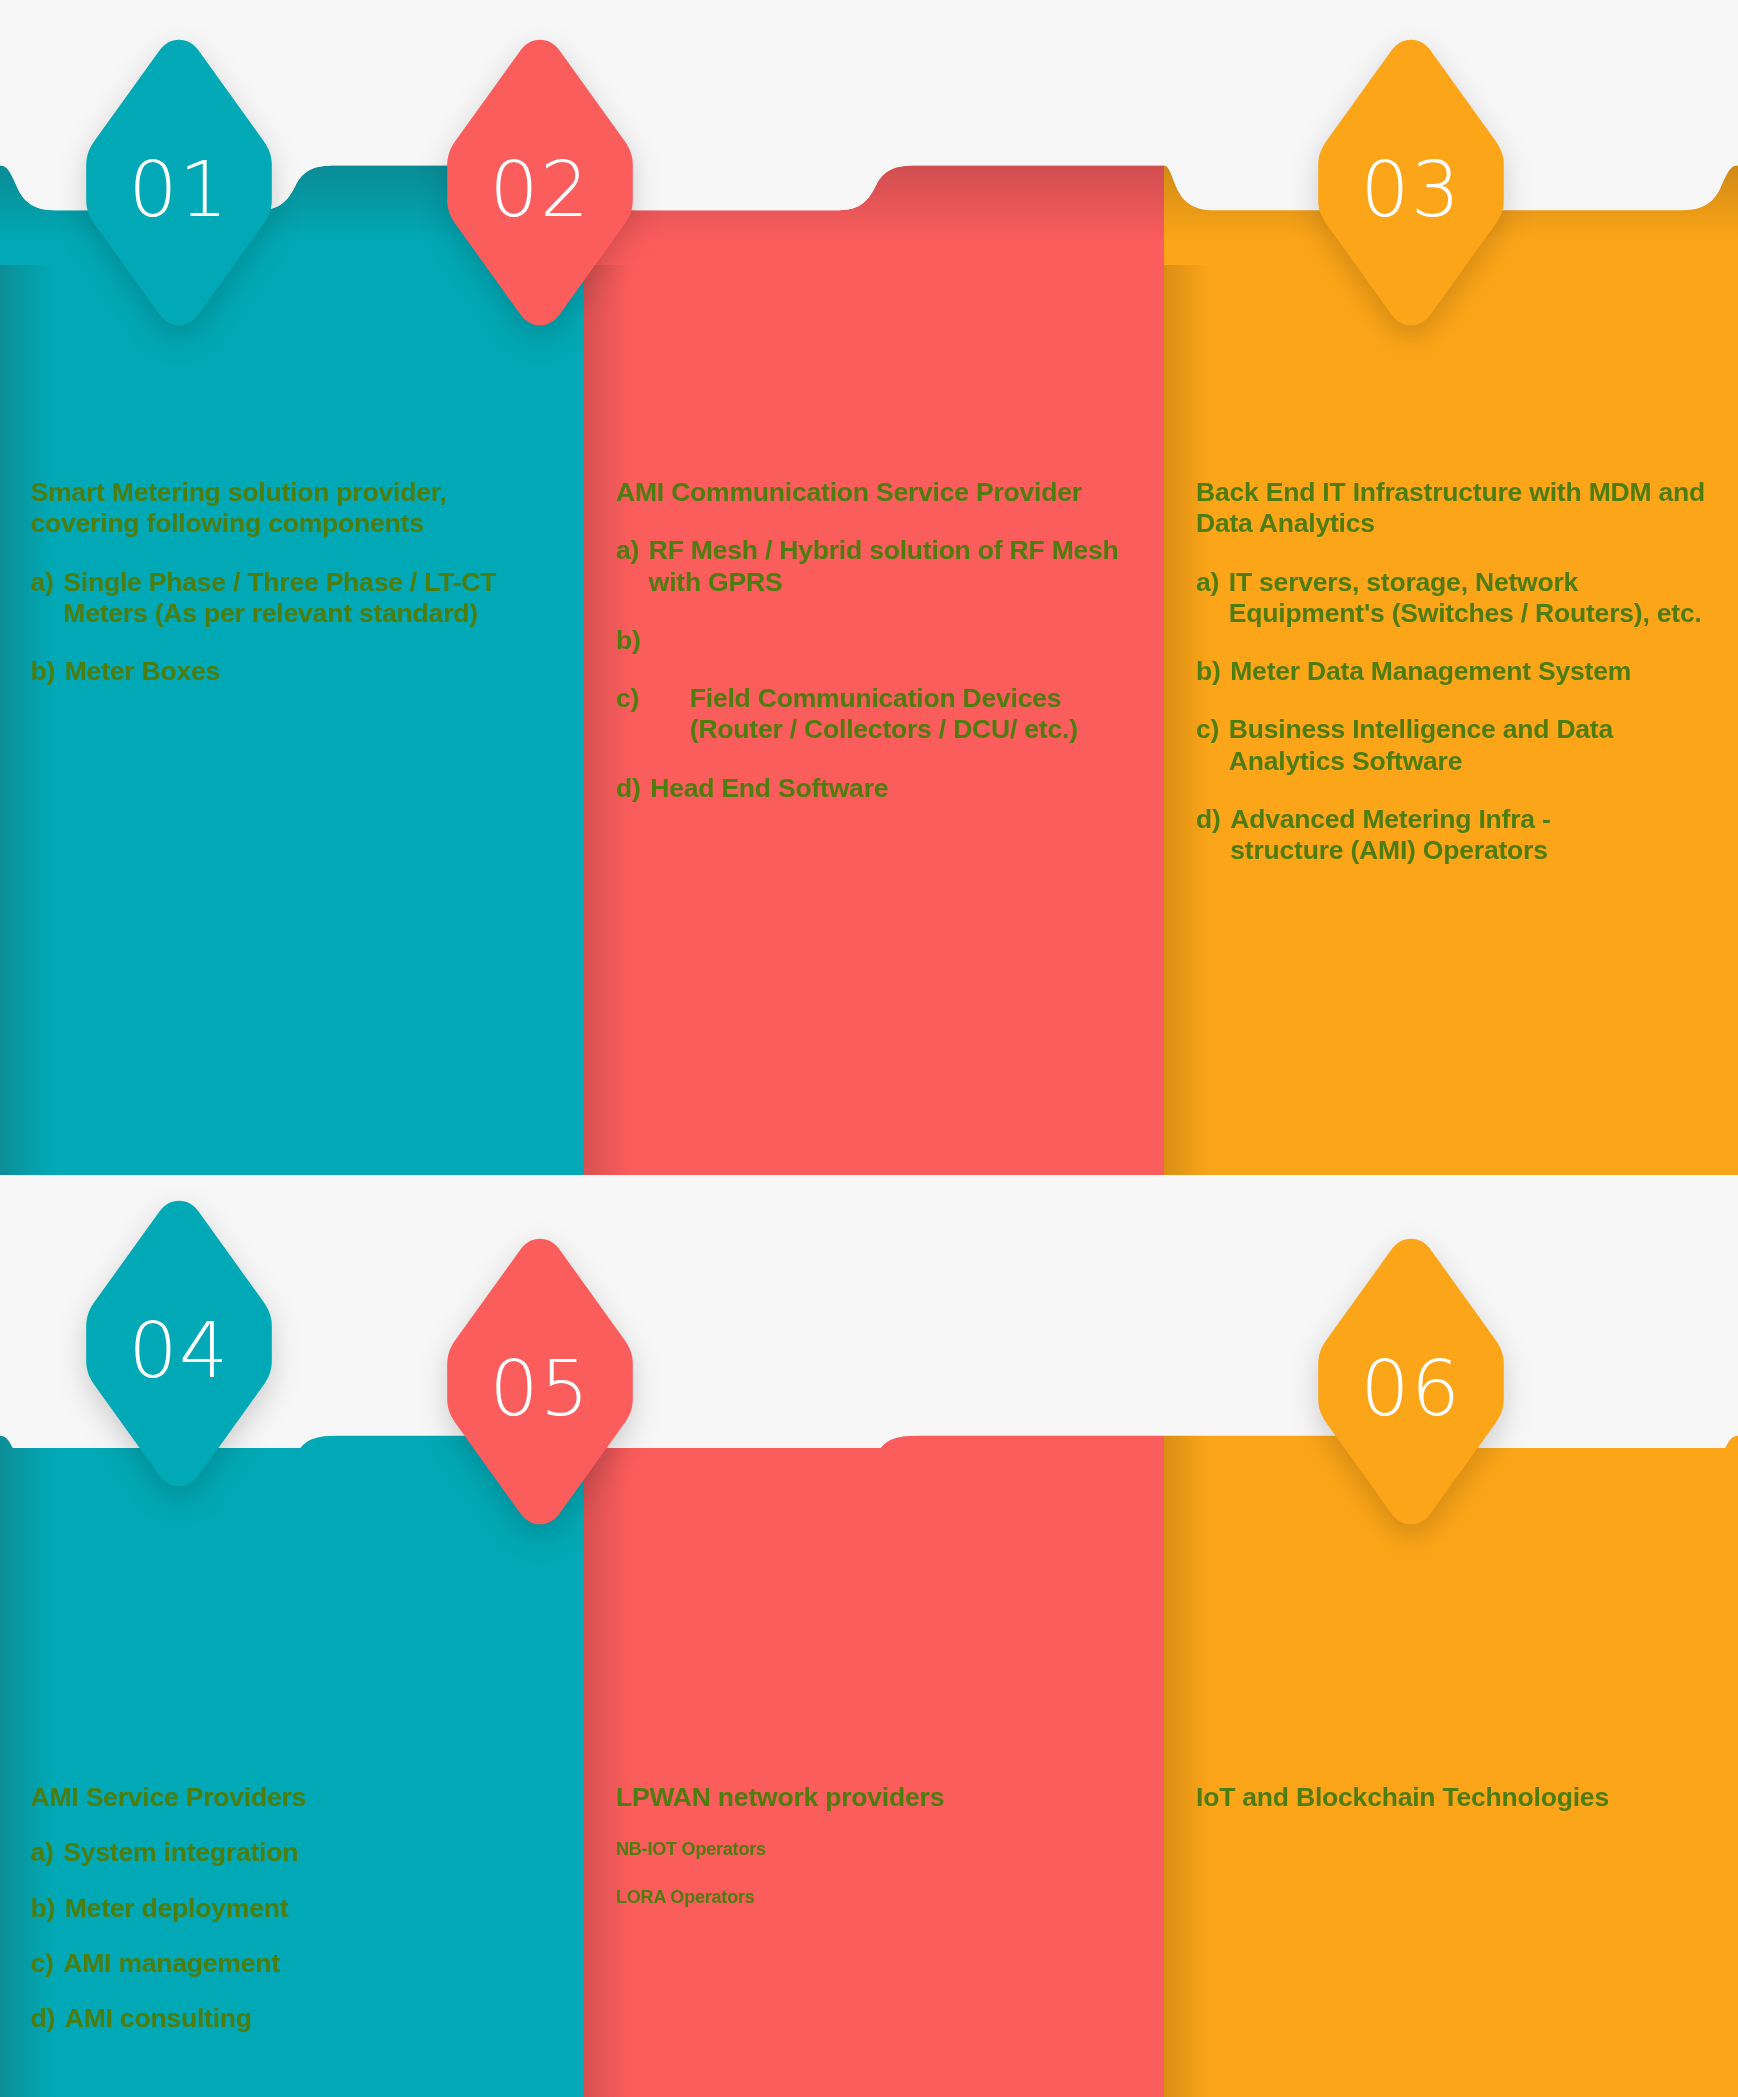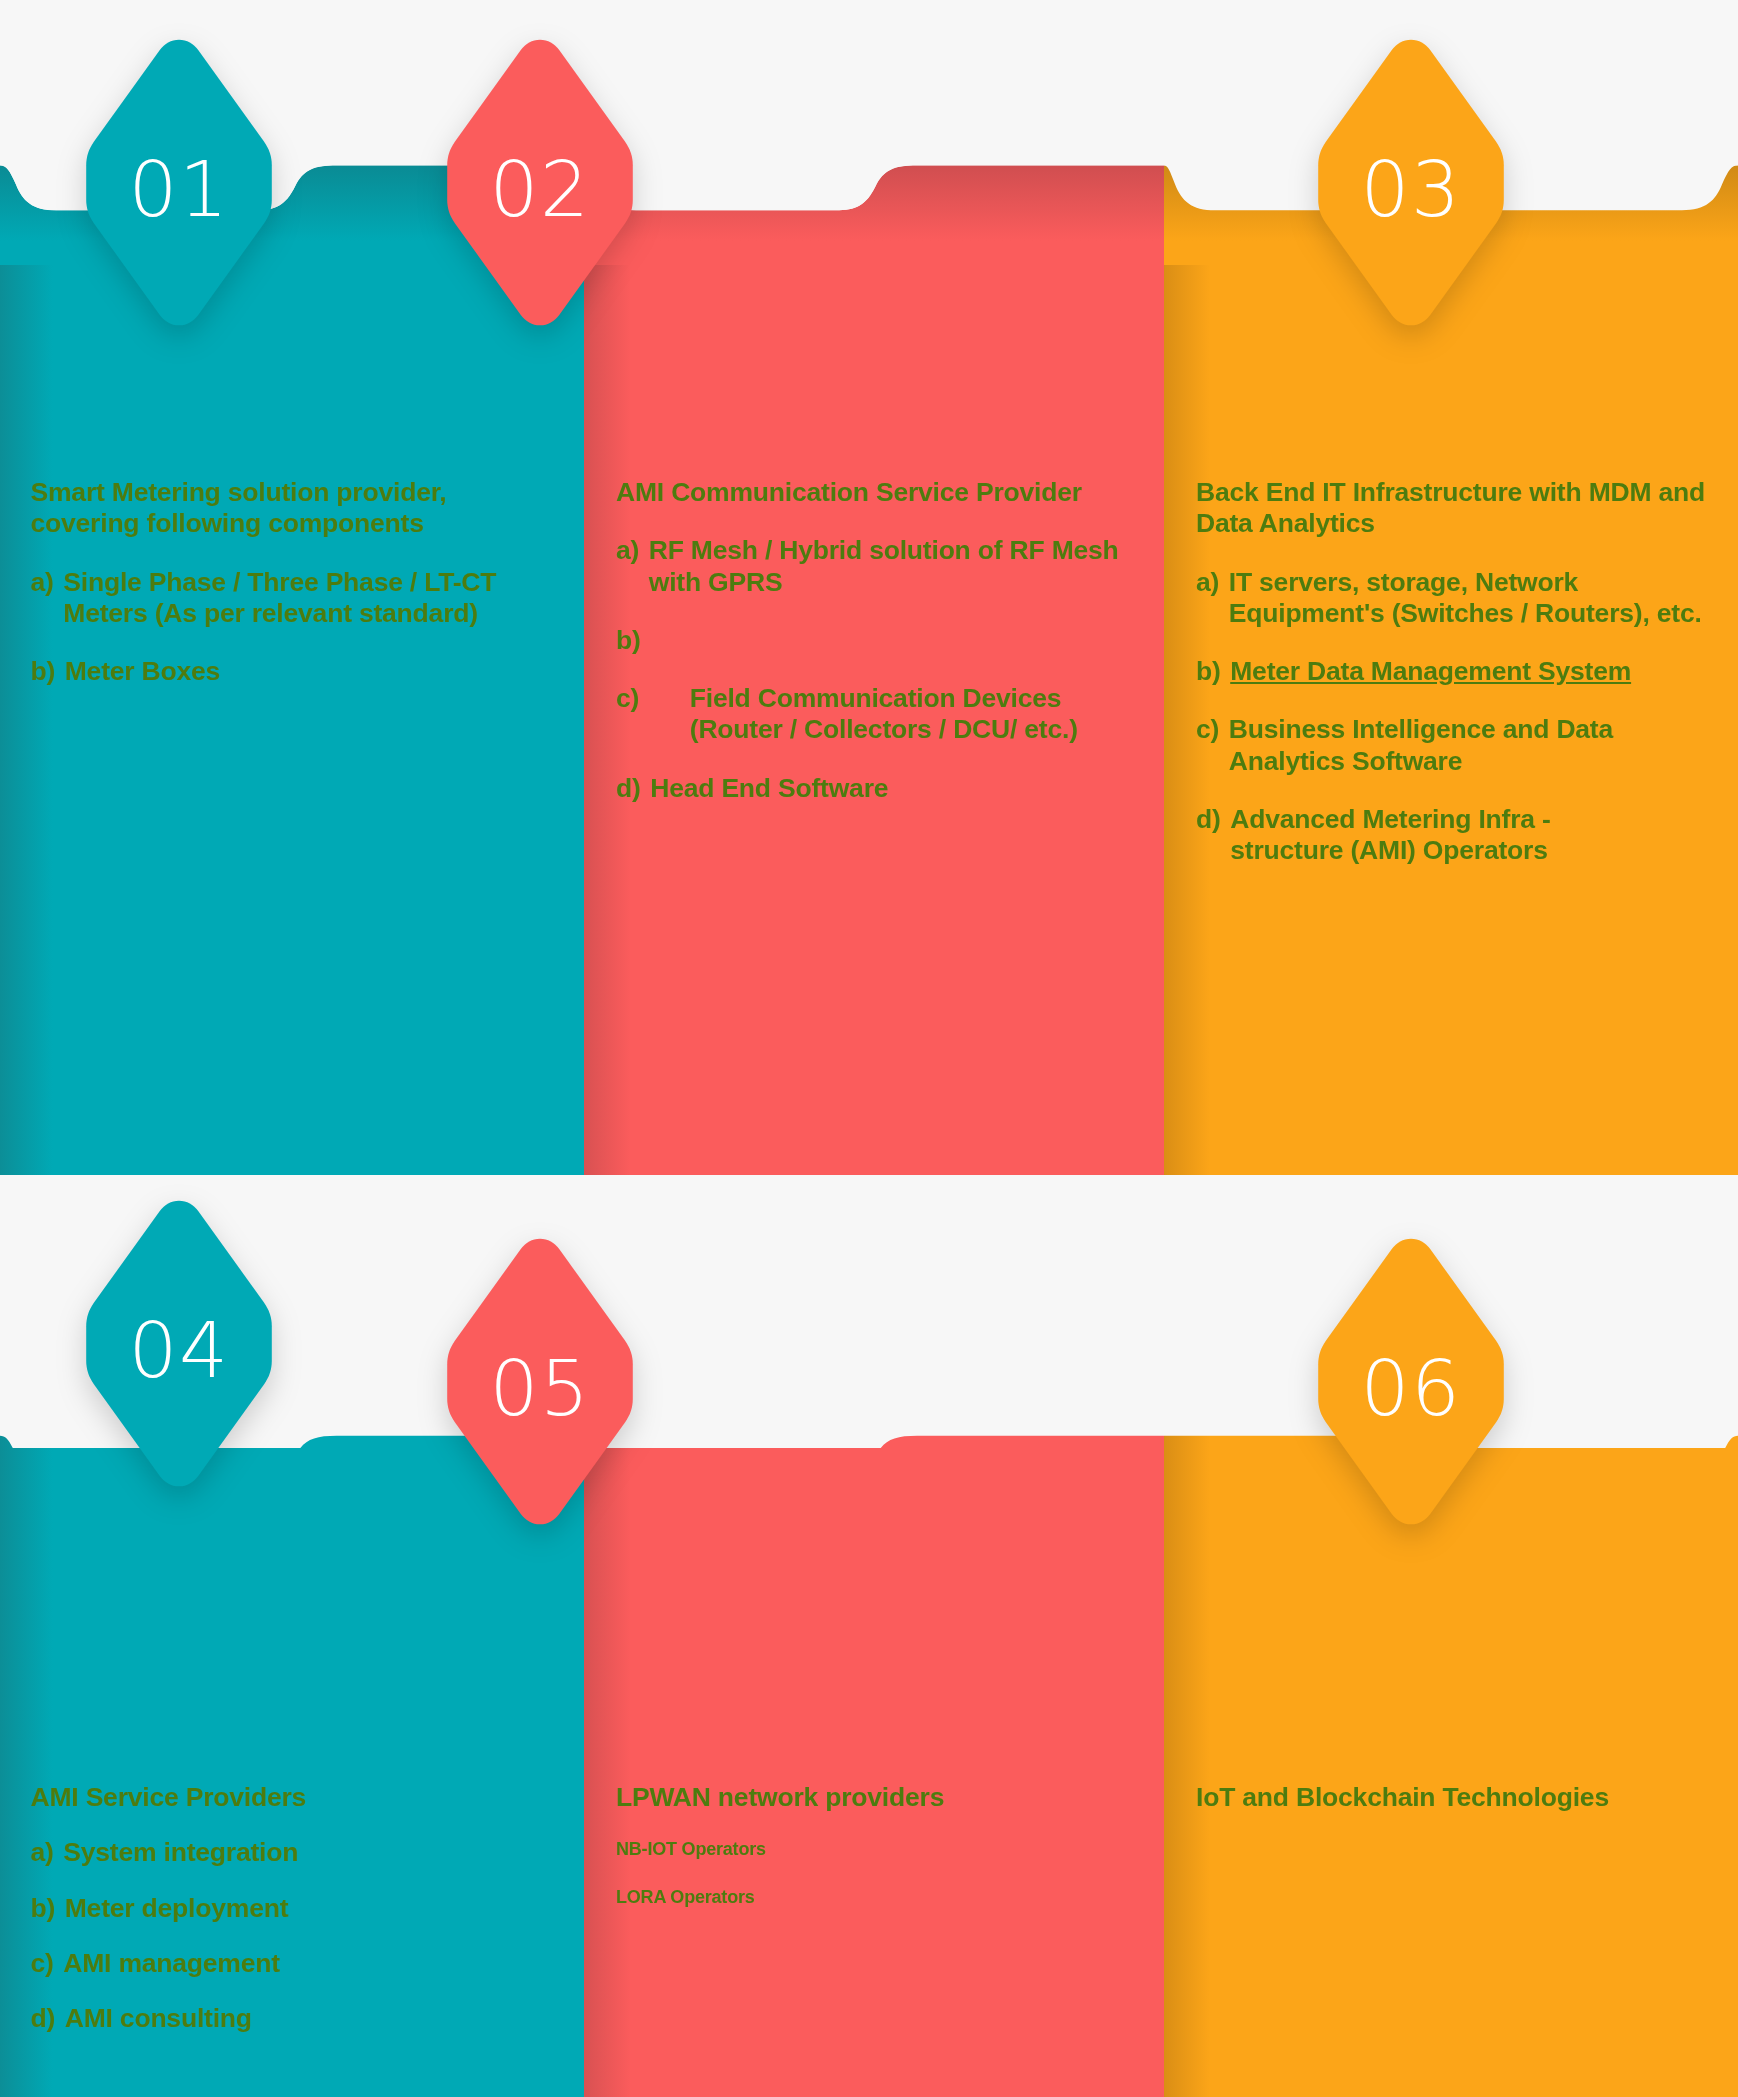--- a/index.html
+++ b/index.html
@@ -400,21 +400,21 @@
     </div>
 
     <div style="position:absolute;left:1196px;top:477px;width:518px;">
       <div class="heading">Back End IT Infrastructure with MDM and Data Analytics</div>
       <div class="item">
         <span class="marker">a)</span>
         <span class="itext">IT servers, storage, Network Equipment's (Switches / Routers), etc.</span>
       </div>
       <div class="item">
         <span class="marker">b)</span>
-        <span class="itext" style="max-width:417px;text-decoration:underline;">Meter Data Management System</span>
+        <span class="itext" style="max-width:417px;">Meter Data Management System</span>
       </div>
       <div class="item">
         <span class="marker">c)</span>
         <span class="itext" style="max-width:417px;">Business Intelligence and Data Analytics Software</span>
       </div>
       <div class="item">
         <span class="marker">d)</span>
         <span class="itext" style="max-width:433px;">Advanced Metering Infra -structure (AMI) Operators</span>
       </div>
     </div>

